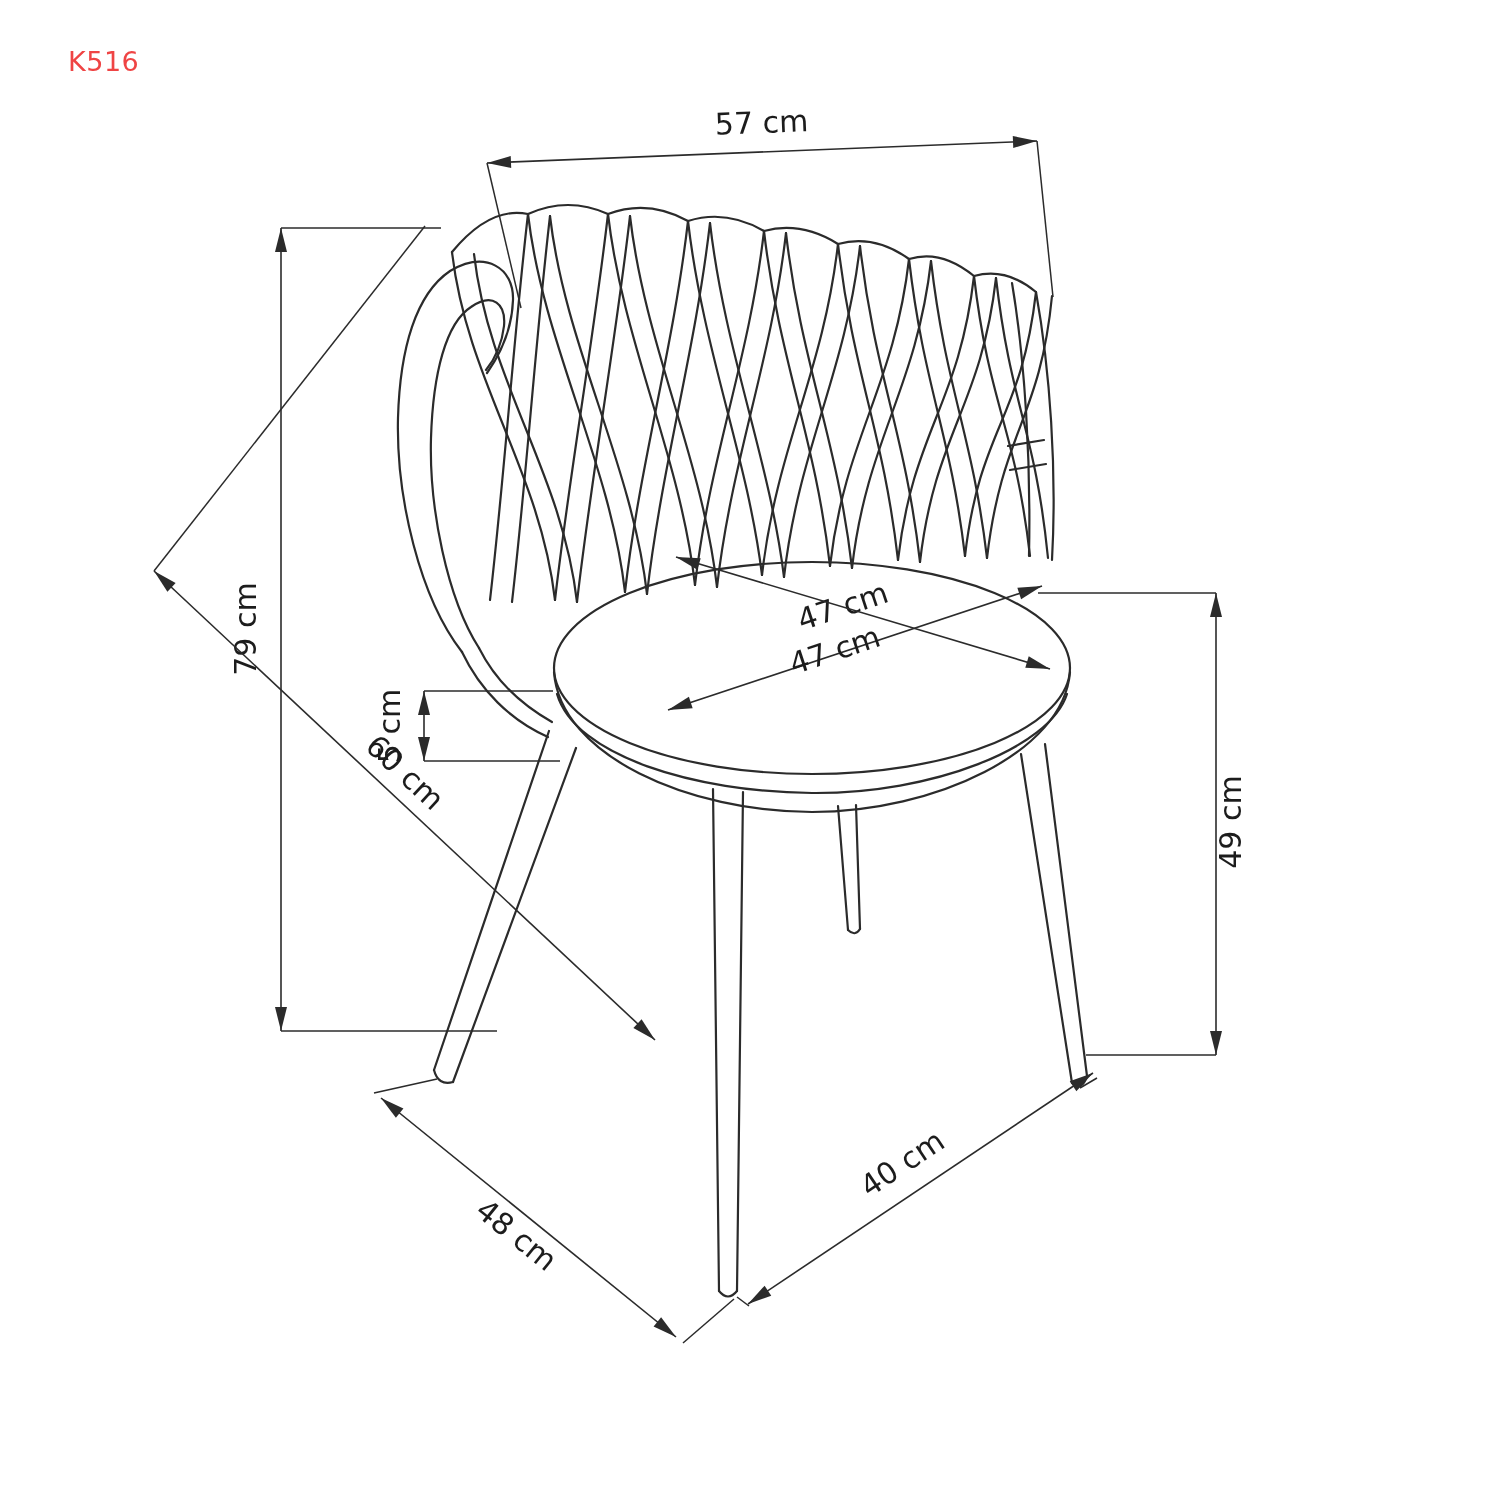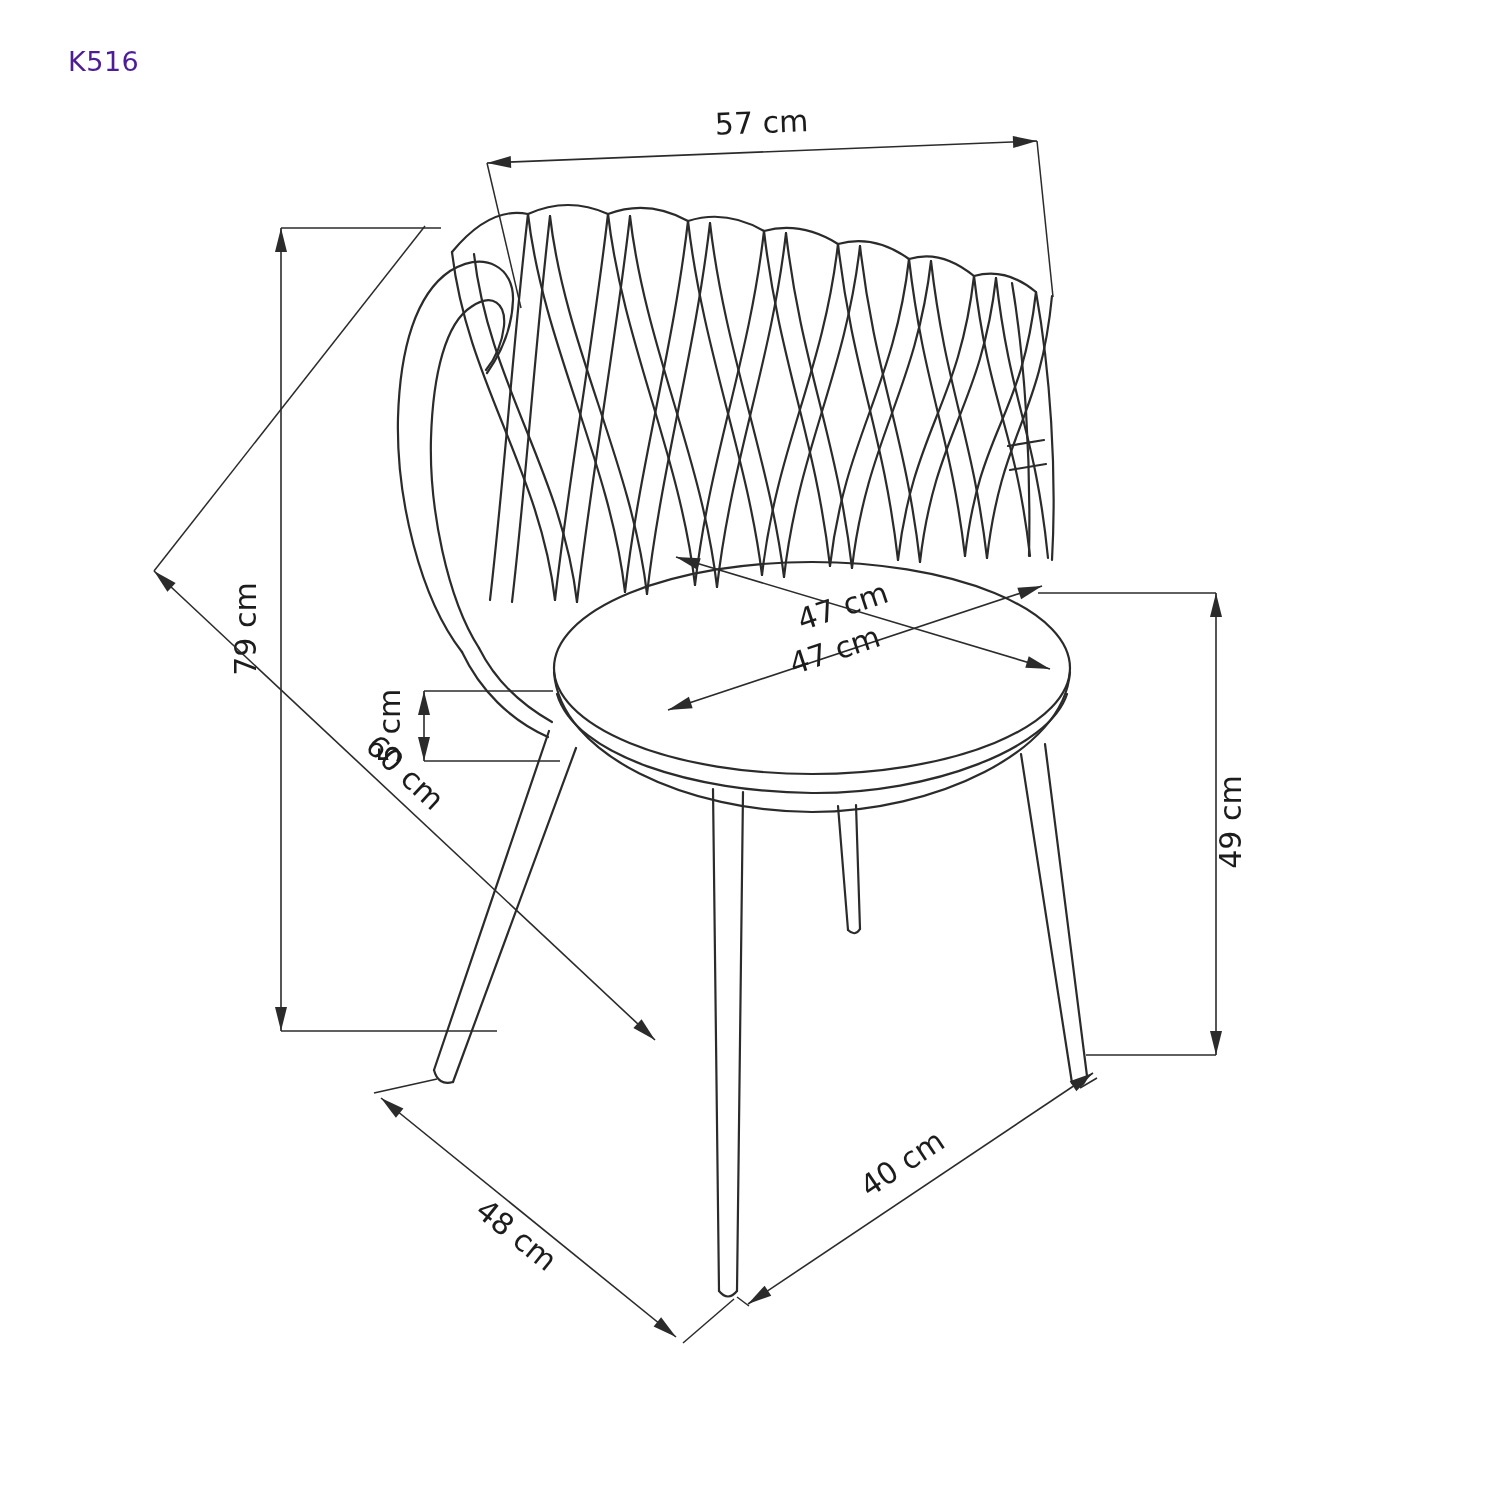--- a/index.html
+++ b/index.html
@@ -1,21 +1,21 @@
 <!DOCTYPE html>
 <html><head>
 <meta charset="utf-8">
 <style>
   html,body{margin:0;padding:0;background:#fff;}
   .canvas{
     position:relative;width:1500px;height:1500px;background:#fff;
     font-family:"DejaVu Sans","Liberation Sans",sans-serif;overflow:hidden;
   }
   .title{
-    position:absolute;left:68px;top:46px;font-size:27px;color:#4c1d95;
+    position:absolute;left:68px;top:46px;font-size:27px;color:#ef4444;
     letter-spacing:.5px;
   }
   svg{position:absolute;left:0;top:0;}
   .art{fill:none;stroke:#2b2b2b;stroke-width:2.2;stroke-linecap:round;stroke-linejoin:round;}
   .dim{fill:none;stroke:#2b2b2b;stroke-width:1.6;}
   .ext{fill:none;stroke:#2b2b2b;stroke-width:1.5;}
   .dimtext{font-family:"DejaVu Sans","Liberation Sans",sans-serif;font-size:30px;fill:#1c1c1c;}
 </style>
 </head>
 <body>

